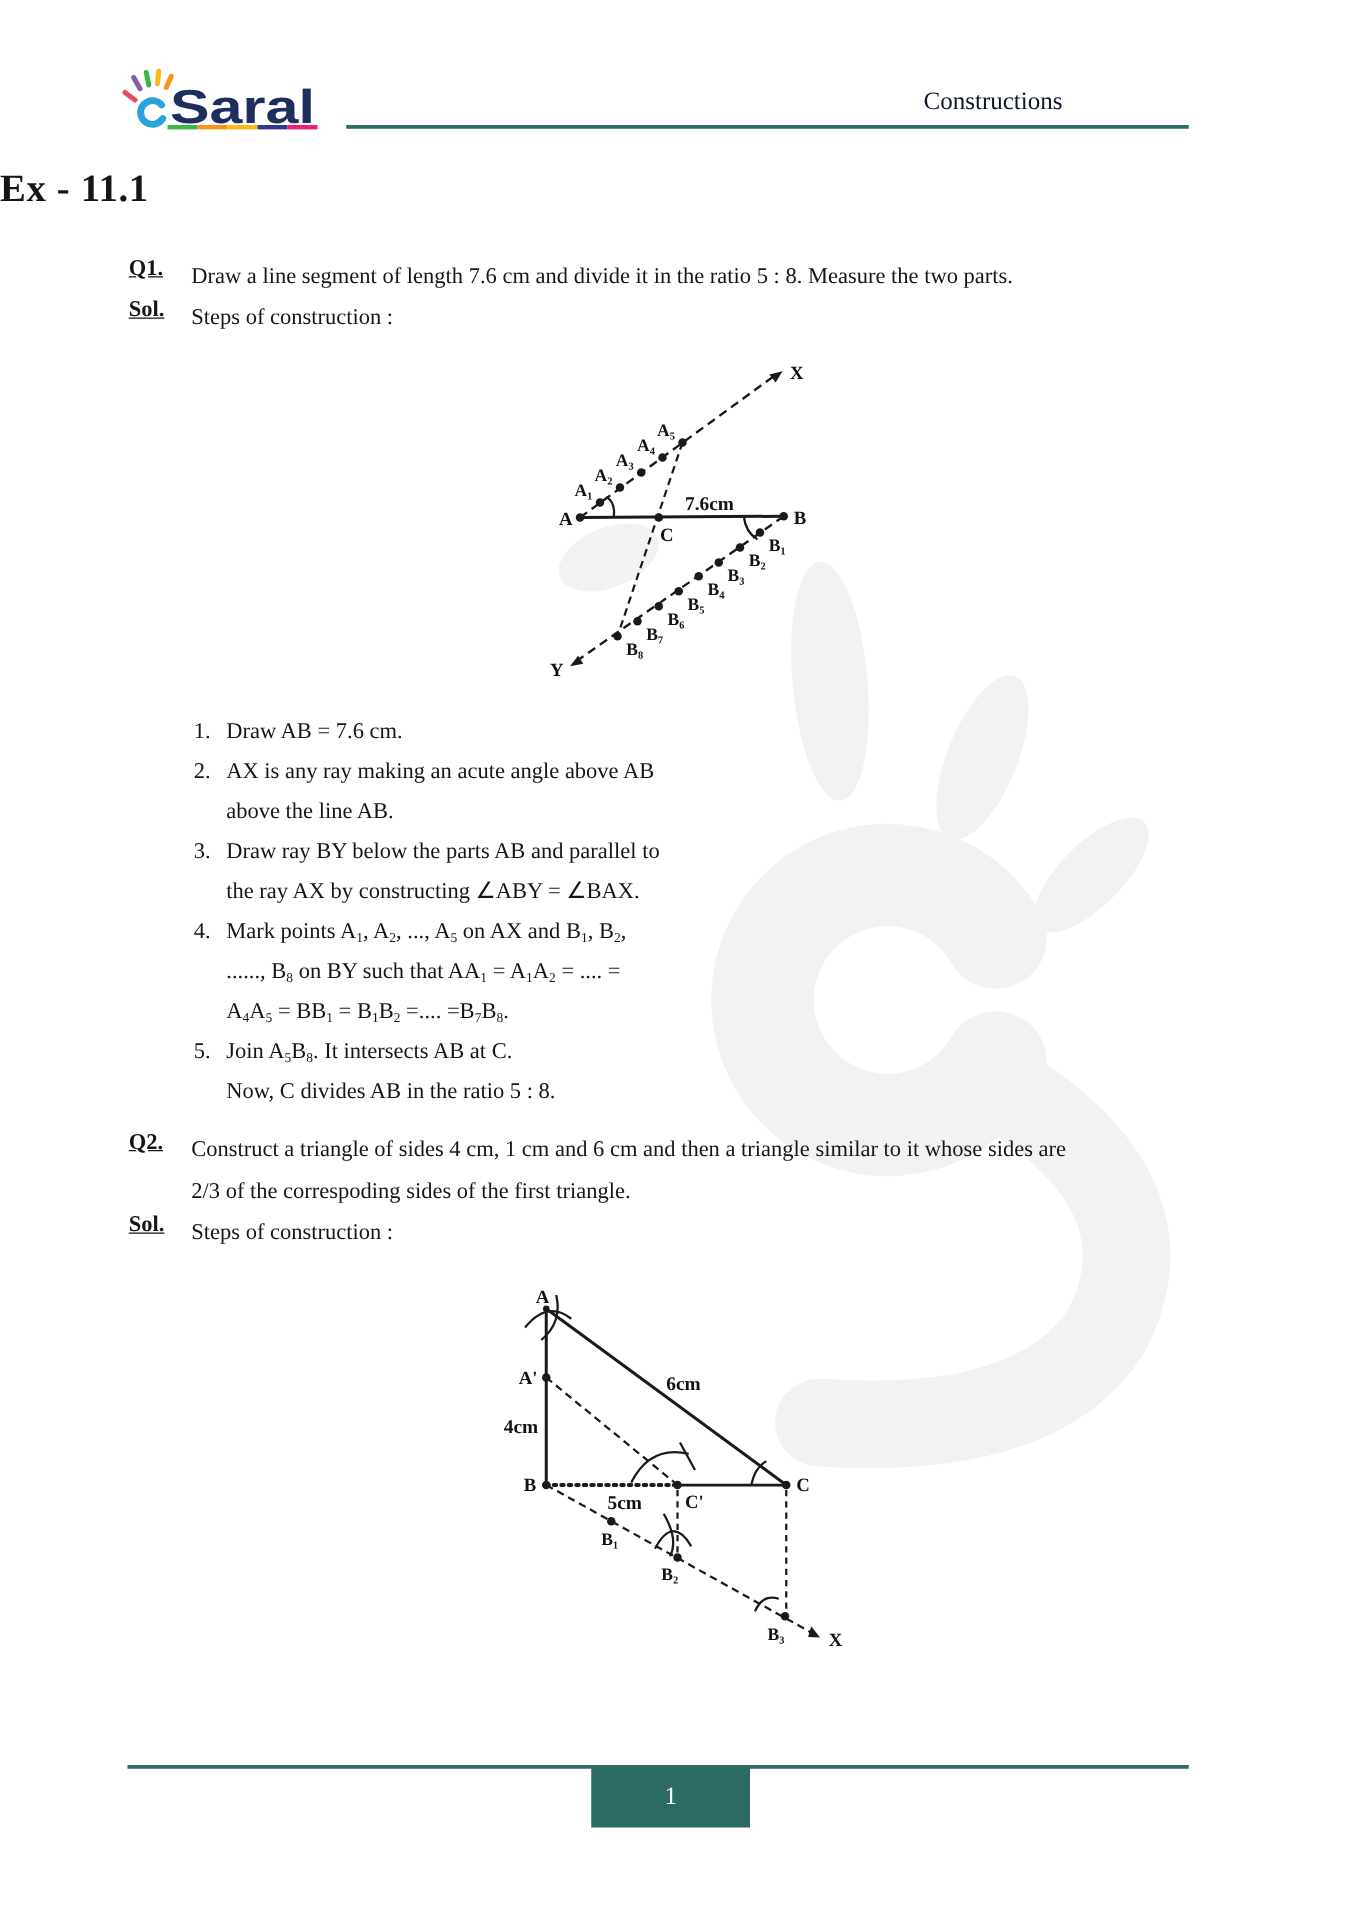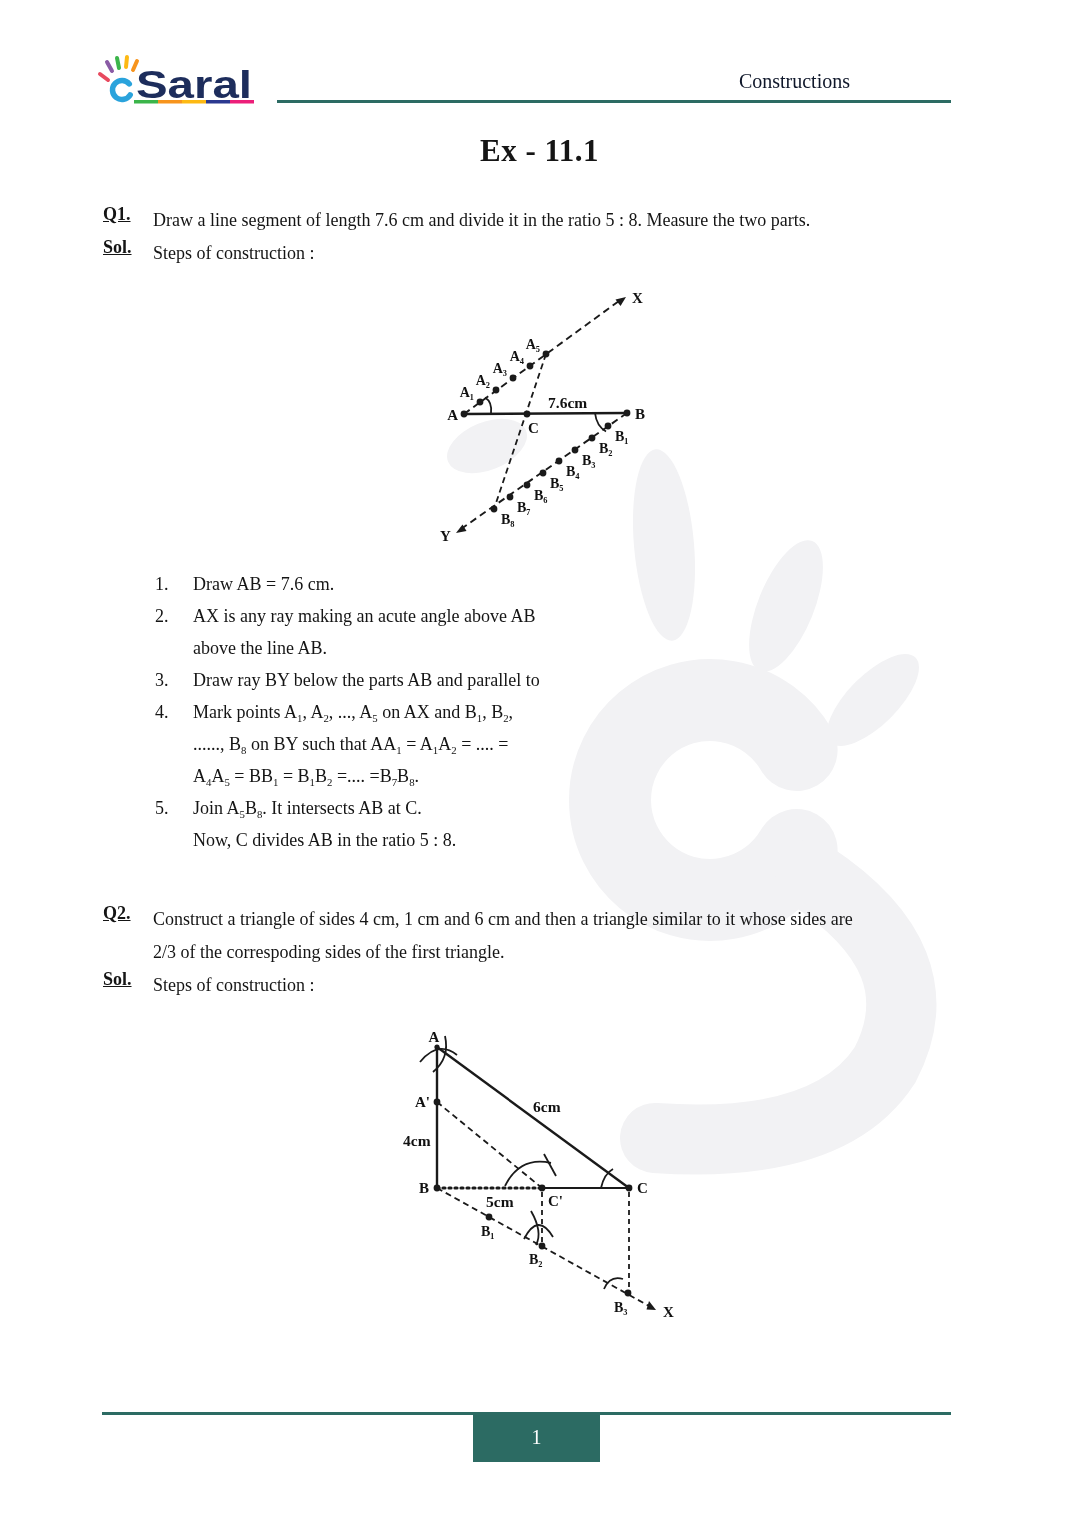--- a/index.html
+++ b/index.html
@@ -5,29 +5,29 @@
   html,body{margin:0;padding:0;background:#ffffff;}
   #page{position:relative;width:951px;height:1538px;background:#ffffff;overflow:hidden;
         font-family:"Liberation Serif", serif;color:#151515;}
   #watermark{position:absolute;left:0;top:0;width:1079px;height:1538px;z-index:0;}
   .content{position:relative;z-index:1;}
   
   #brand-logo{position:absolute;left:96px;top:54px;width:170px;height:52px;}
   #chapter-title{position:absolute;right:101px;top:70px;font-size:20px;color:#0f172a;}
   #header-rule{position:absolute;left:277px;top:100px;width:701px;height:3px;background:var(--teal,#2c6b63);}
   
-  #page-title{position:absolute;left:0;top:133px;width:1079px;text-align:center;
+  #page-title{position:absolute;left:0;top:133px;width:1079px;
               font-size:31px;font-weight:bold;letter-spacing:.5px;}
   
   .q-label{position:absolute;left:103px;font-weight:bold;font-size:18px;text-decoration:underline;}
   .q-text{position:absolute;left:153px;font-size:18px;line-height:33px;}
   .steps{position:absolute;left:155px;top:568px;font-size:18px;}
   .step-row{display:flex;}
   .step-num{width:26px;line-height:32px;}
-  .step-lines div{line-height:32px;margin-left:12px;}
+  .step-lines div{line-height:32px;}
   sub{font-size:0.6em;line-height:0;vertical-align:-0.35em;}
   
   #figure1{position:absolute;left:425px;top:283px;}
   #figure2{position:absolute;left:395px;top:1030px;}
   .figtext{font-family:"Liberation Serif",serif;font-weight:bold;fill:#111;}
   
   #footer-rule{position:absolute;left:102px;top:1412px;width:876px;height:3px;background:var(--teal,#2c6b63);}
   #page-number-box{position:absolute;left:473px;top:1412px;width:127px;height:50px;
                    background:var(--teal,#2c6b63);color:#ffffff;display:flex;
                    align-items:center;justify-content:center;font-size:20px;}
@@ -143,20 +143,21 @@
           <div class="step-num">2.</div>
           <div class="step-lines">
             <div>AX is any ray making an acute angle above AB</div>
             <div>above the line AB.</div>
           </div>
         </div>
         <div class="step-row">
           <div class="step-num">3.</div>
           <div class="step-lines">
             <div>Draw ray BY below the parts AB and parallel to</div>
+            <div>the ray AX by constructing ∠ABY = ∠BAX.</div>
           </div>
         </div>
         <div class="step-row">
           <div class="step-num">4.</div>
           <div class="step-lines">
             <div>Mark points A<sub>1</sub>, A<sub>2</sub>, ..., A<sub>5</sub> on AX and B<sub>1</sub>, B<sub>2</sub>,</div>
             <div>......, B<sub>8</sub> on BY such that AA<sub>1</sub> = A<sub>1</sub>A<sub>2</sub> = .... =</div>
             <div>A<sub>4</sub>A<sub>5</sub> = BB<sub>1</sub> = B<sub>1</sub>B<sub>2</sub> =.... =B<sub>7</sub>B<sub>8</sub>.</div>
           </div>
         </div>

